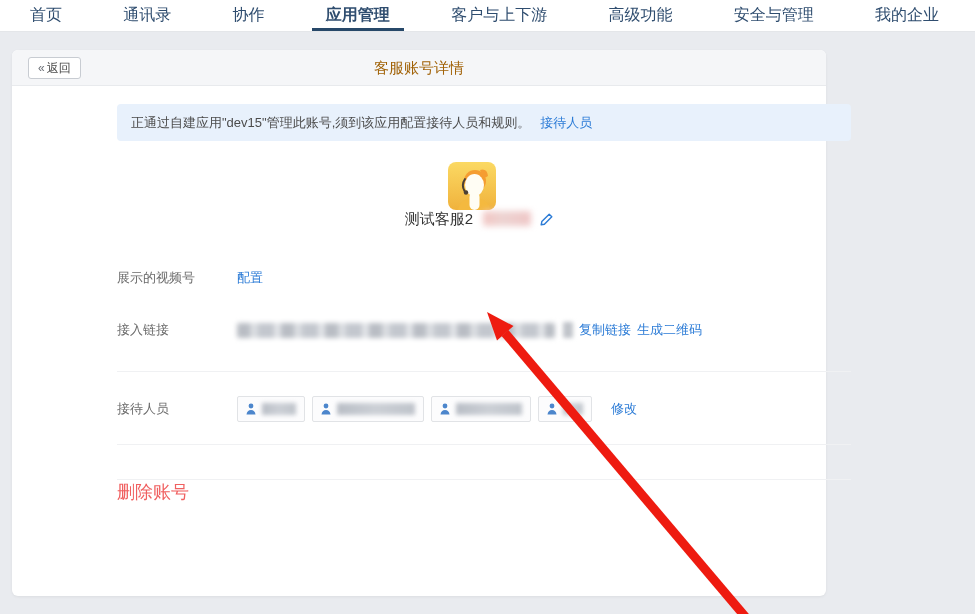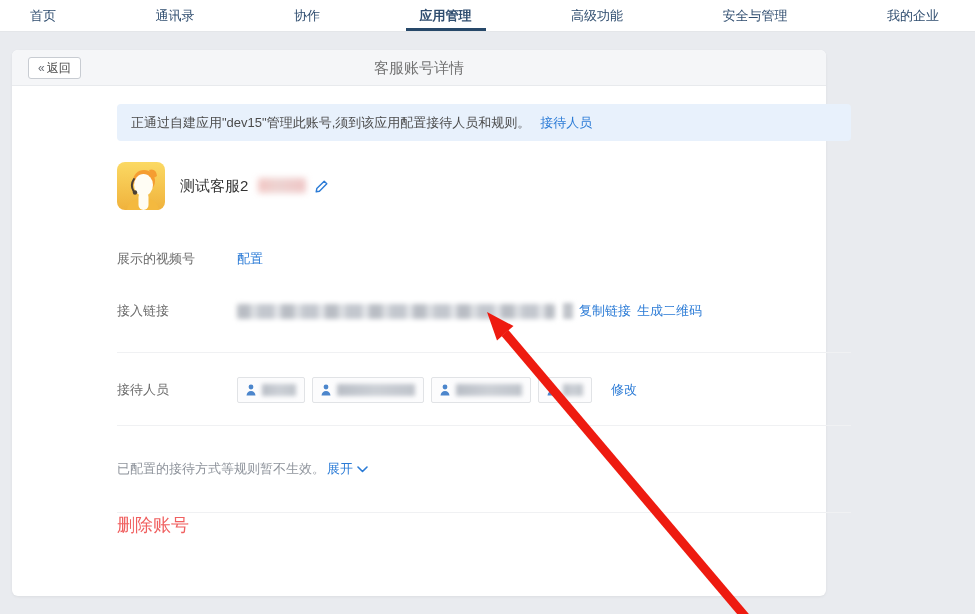--- a/index.html
+++ b/index.html
@@ -12,21 +12,21 @@
   }
 
   
   .topnav {
     height:32px; background:#ffffff; border-bottom:1px solid #e4e6e9;
     display:flex; align-items:stretch; justify-content:space-between;
     padding:0 30px 0 24px;
   }
   .nav-item {
     display:flex; align-items:center; padding:0 6px;
-    font-size:13px; color:#2f4d6f; cursor:pointer; position:relative;
+    font-size:16px; color:#2f4d6f; cursor:pointer; position:relative;
   }
   .nav-item.active { font-weight:bold; }
   .nav-item.active::after {
     content:""; position:absolute; left:-8px; right:-8px; bottom:0;
     height:3px; background:#274869;
   }
 
   
   .card {
     position:absolute; left:12px; top:50px; width:814px; height:546px;
@@ -37,35 +37,35 @@
     height:36px; background:#f5f6f8; border-bottom:1px solid #e8eaed;
     border-radius:6px 6px 0 0; position:relative;
   }
   .back-btn {
     position:absolute; left:16px; top:7px; height:22px;
     background:#ffffff; border:1px solid #c8ccd2; border-radius:3px;
     font-size:12px; color:#4a4a4a; padding:0 9px; line-height:20px; cursor:pointer;
   }
   .back-chevrons { margin-right:2px; color:#6b6f76; }
   .card-title {
-    text-align:center; line-height:36px; font-size:15px; color:#737373;
+    text-align:center; line-height:36px; font-size:15px; color:#a16207;
   }
 
   .content { padding:18px 0 0 105px; }
 
   
   .banner {
     width:734px; height:37px; background:#e8f1fc; border-radius:4px;
     display:flex; align-items:center; padding-left:14px; font-size:13px; color:#4c4c4c;
   }
   .link { color:#2b7bd6; cursor:pointer; text-decoration:none; }
   .banner .link { margin-left:10px; }
 
   
-  .profile-row { margin-top:21px; display:flex; align-items:center; }
+  .profile-row { margin-top:21px; display:flex; align-items:center;flex-direction:column; }
   .avatar { width:48px; height:48px; border-radius:8px; overflow:hidden; flex:none; }
   .profile-name { margin-left:15px; font-size:15px; color:#333333; }
   .blur { filter:blur(3px); border-radius:2px; }
   .name-blur {
     display:inline-block; width:48px; height:15px; margin-left:10px; vertical-align:-2px;
     background:linear-gradient(90deg,#f2c6c3,#edd3d1 40%,#efc6c6);
   }
   .pencil-icon { margin-left:9px; display:inline-block; vertical-align:-2px; cursor:pointer; }
 
   
@@ -117,20 +117,21 @@
   }
 </style>
 </head>
 <body>
 
 <div class="topnav">
   <div class="nav-item">首页</div>
   <div class="nav-item">通讯录</div>
   <div class="nav-item">协作</div>
   <div class="nav-item active">应用管理</div>
+  <div class="nav-item">客户与上下游</div>
   <div class="nav-item">高级功能</div>
   <div class="nav-item">安全与管理</div>
   <div class="nav-item">我的企业</div>
 </div>
 
 <div class="card">
 
   <div class="card-head">
     <button class="back-btn">
       <span class="back-chevrons">«</span><span>返回</span>
@@ -224,29 +225,20 @@
             </svg>
           <span class="chip-blur"></span>
         </div>
       </div>
       <a class="link">修改</a>
     </div>
 
     <hr class="divider divider-2">
 
     
-    <div class="rules-row">
-      <span>已配置的接待方式等规则暂不生效。</span>
-      <a class="link">
-        <span>展开</span>
-        <svg class="chevron-down" width="11" height="7" viewBox="0 0 11 7">
-          <polyline points="1,1 5.5,5.5 10,1" fill="none" stroke="#2b7bd6" stroke-width="1.6" stroke-linecap="round" stroke-linejoin="round"></polyline>
-        </svg>
-      </a>
-    </div>
 
     <hr class="divider divider-3">
 
     <a class="delete-link">删除账号</a>
 
   </div>
 </div>
 
 <svg class="arrow-overlay" viewBox="0 0 975 614">
   <line x1="505" y1="333" x2="765" y2="640" stroke="#ee1b10" stroke-width="9"></line>

